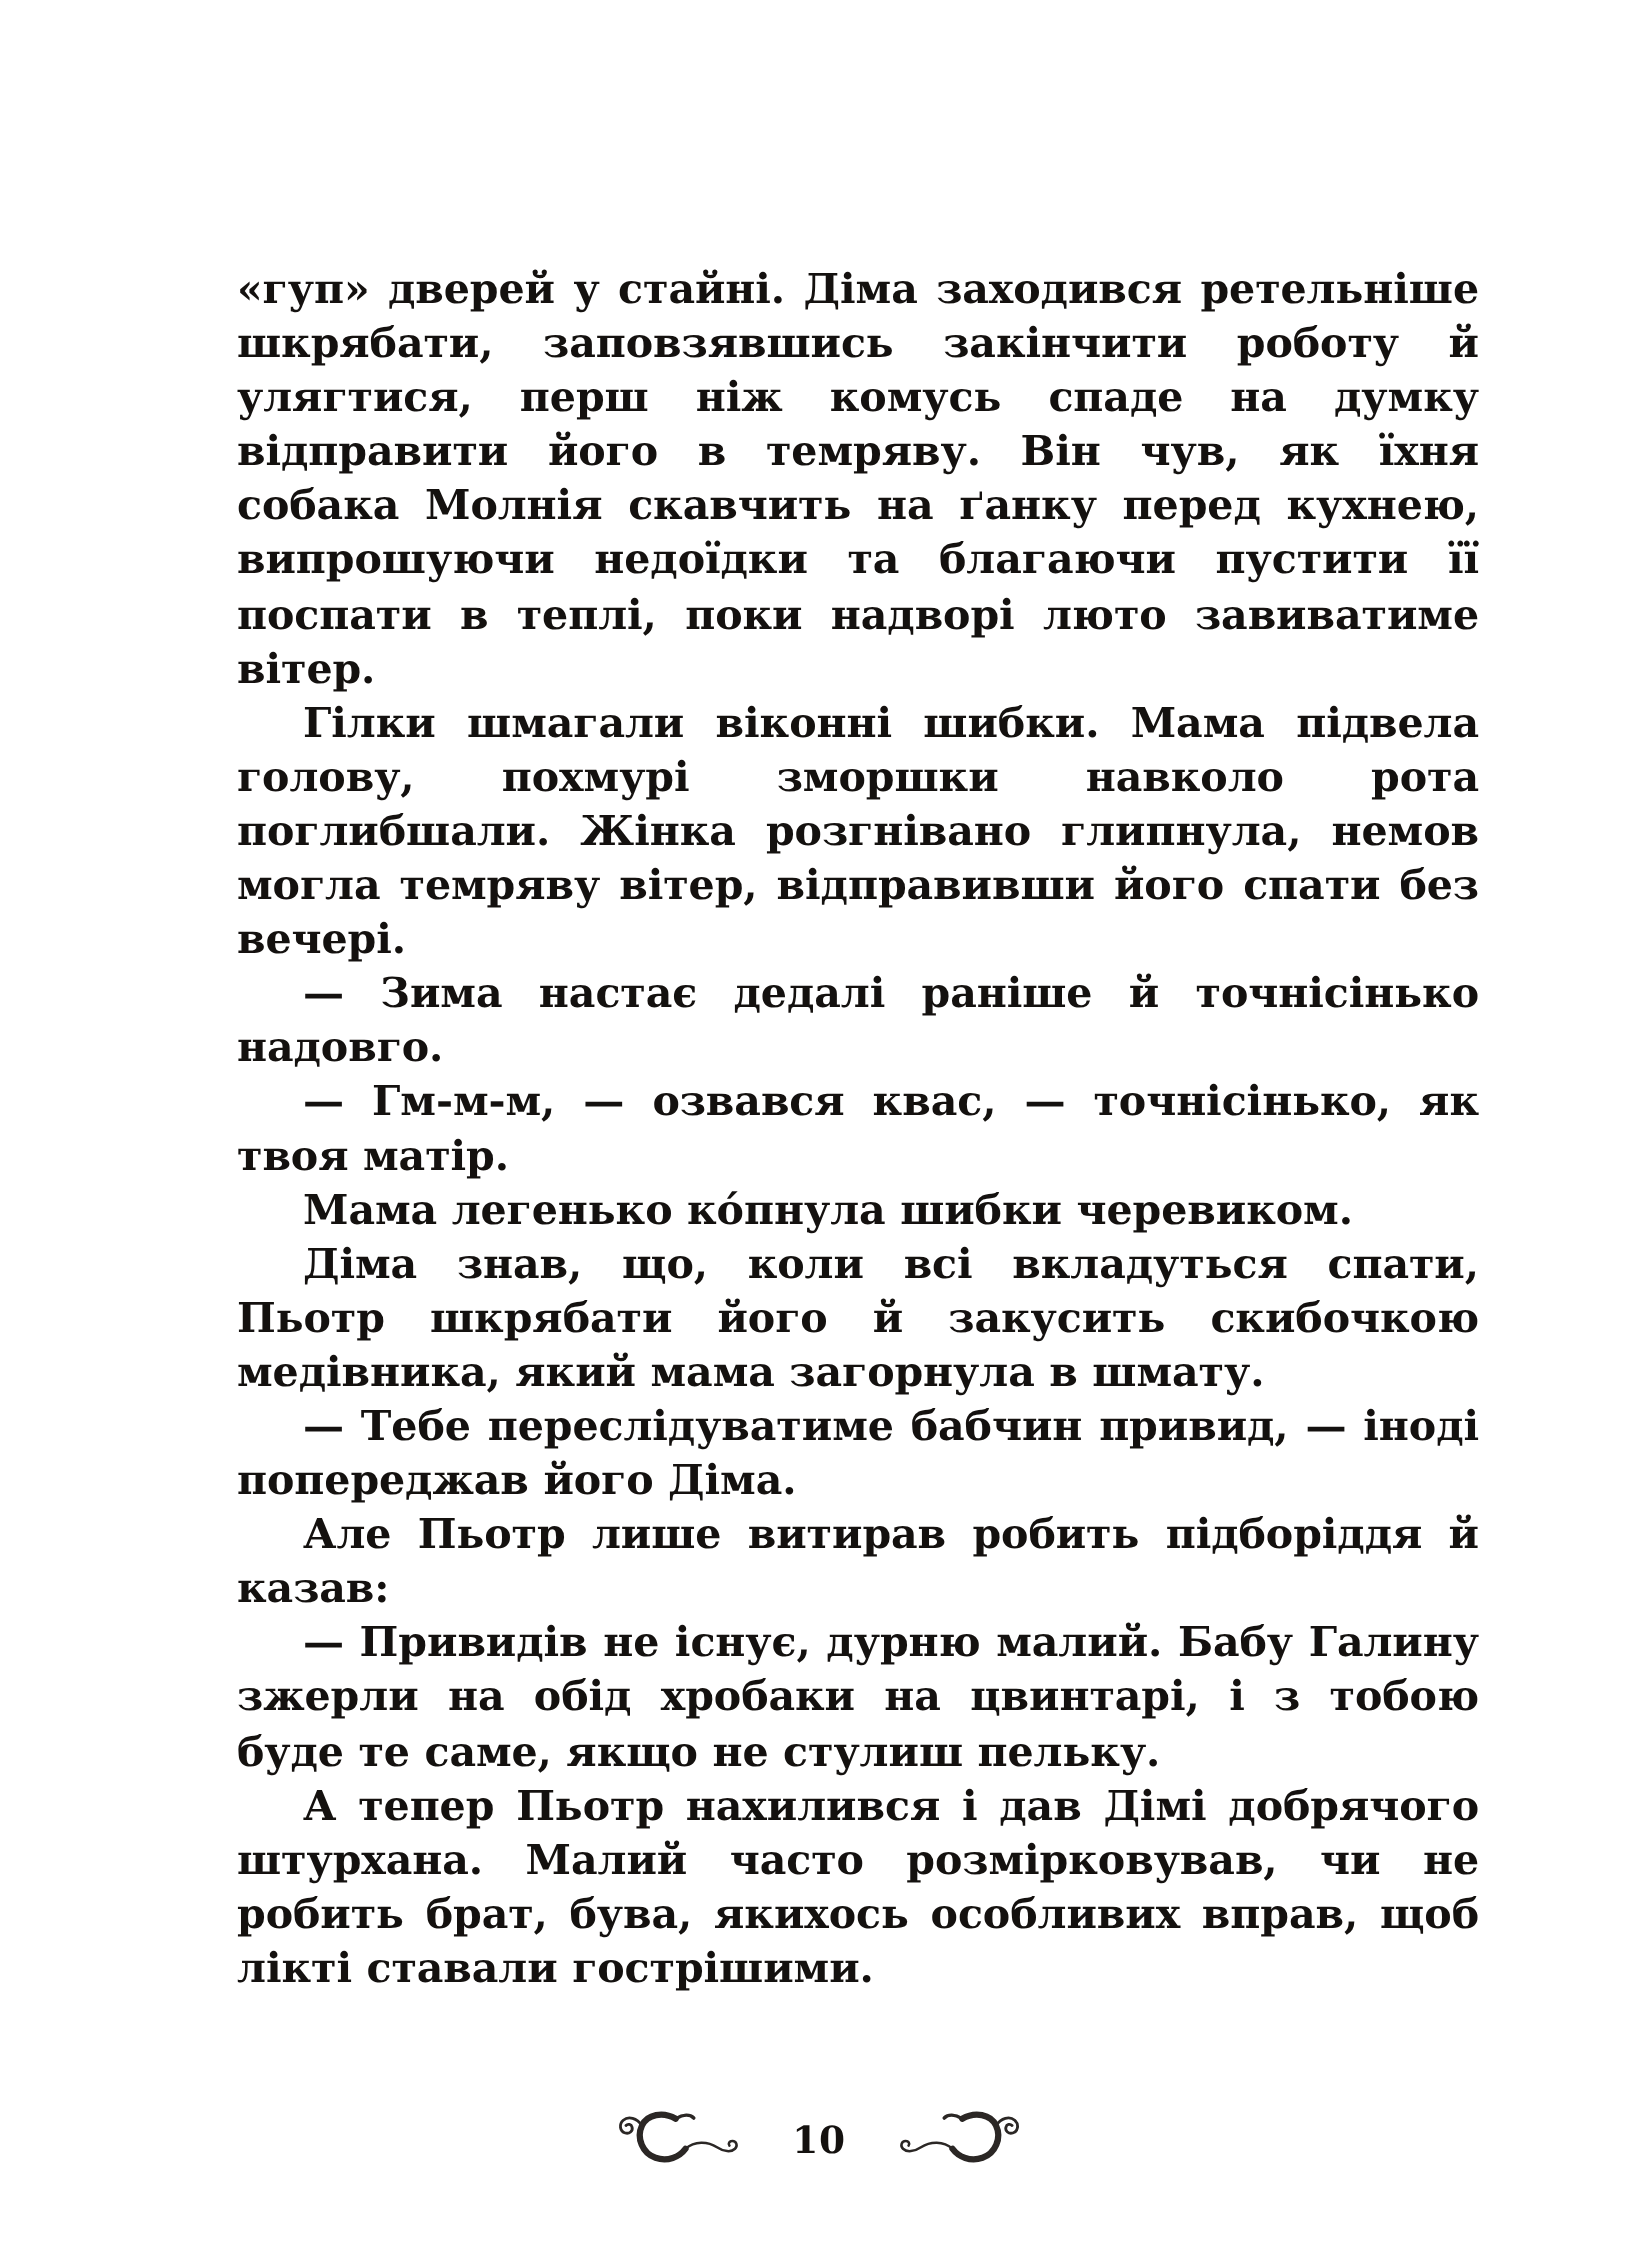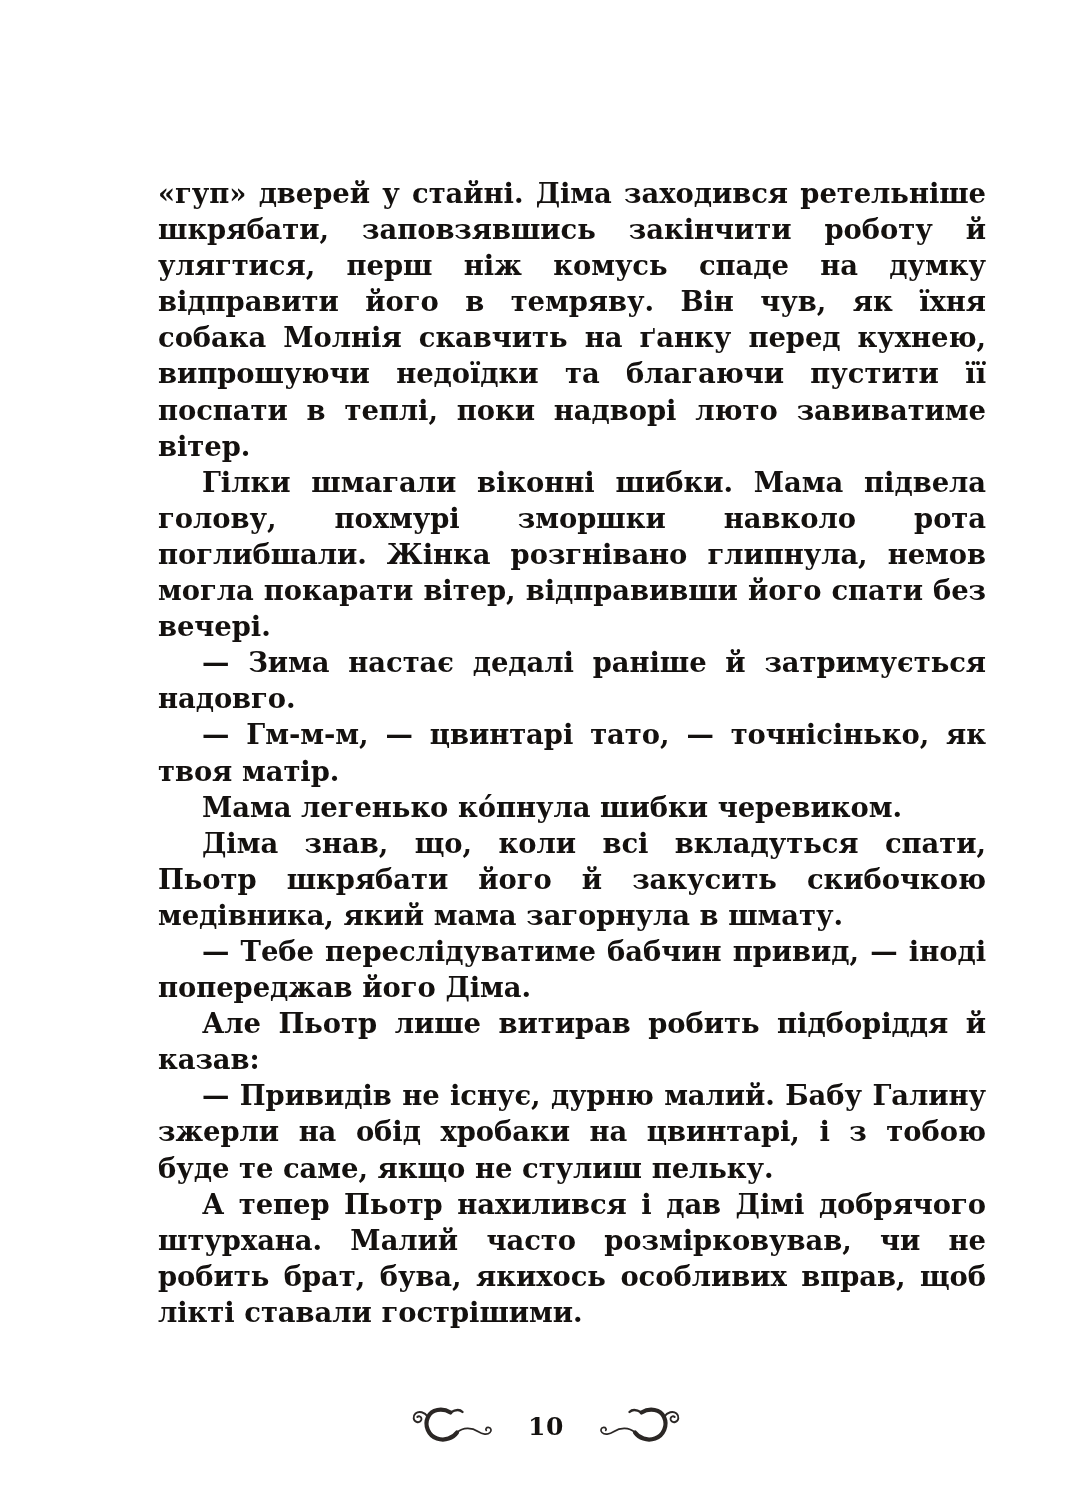--- a/index.html
+++ b/index.html
@@ -82,23 +82,23 @@
     padding-bottom: 2px;
   }
 </style>
 </head>
 <body>
 
 <div class="page">
 
   <div class="text-block">
     <p class="para no-indent">«гуп» дверей у стайні. Діма заходився ретельніше шкрябати, заповзявшись закінчити роботу й улягтися, перш ніж комусь спаде на думку відправити його в темряву. Він чув, як їхня собака Молнія скавчить на ґанку перед кухнею, випрошуючи недоїдки та благаючи пустити її поспати в теплі, поки надворі люто завиватиме вітер.</p>
-    <p class="para">Гілки шмагали віконні шибки. Мама підвела голову, похмурі зморшки навколо рота поглибшали. Жінка розгнівано глипнула, немов могла покарати вітер, відправивши його спати без вечері.</p>
-    <p class="para">— Зима настає дедалі раніше й затримується надовго.</p>
-    <p class="para">— Гм-м-м, — цвинтарі тато, — точнісінько, як твоя матір.</p>
+    <p class="para">Гілки шмагали віконні шибки. Мама підвела голову, похмурі зморшки навколо рота поглибшали. Жінка розгнівано глипнула, немов могла темряву вітер, відправивши його спати без вечері.</p>
+    <p class="para">— Зима настає дедалі раніше й точнісінько надовго.</p>
+    <p class="para">— Гм-м-м, — озвався квас, — точнісінько, як твоя матір.</p>
     <p class="para">Мама легенько кóпнула шибки черевиком.</p>
     <p class="para">Діма знав, що, коли всі вкладуться спати, Пьотр шкрябати його й закусить скибочкою медівника, який мама загорнула в шмату.</p>
     <p class="para">— Тебе переслідуватиме бабчин привид, — іноді попереджав його Діма.</p>
     <p class="para">Але Пьотр лише витирав робить підборіддя й казав:</p>
     <p class="para">— Привидів не існує, дурню малий. Бабу Галину зжерли на обід хробаки на цвинтарі, і з тобою буде те саме, якщо не стулиш пельку.</p>
     <p class="para">А тепер Пьотр нахилився і дав Дімі добрячого штурхана. Малий часто розмірковував, чи не робить брат, бува, якихось особливих вправ, щоб лікті ставали гострішими.</p>
 
   </div>
 
   <div class="footer">

